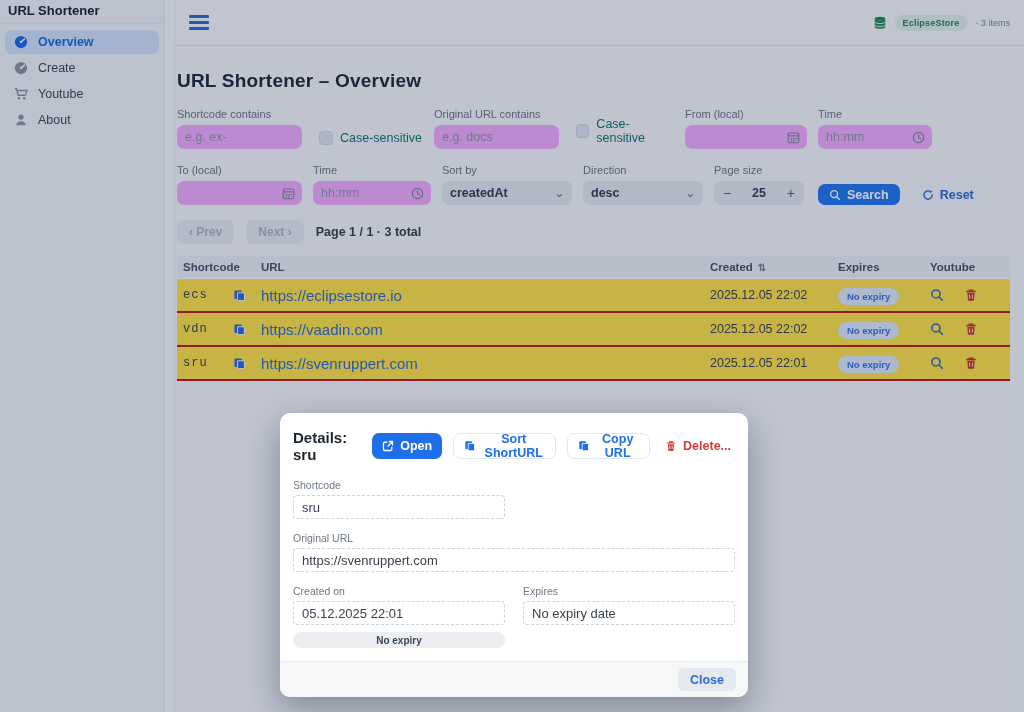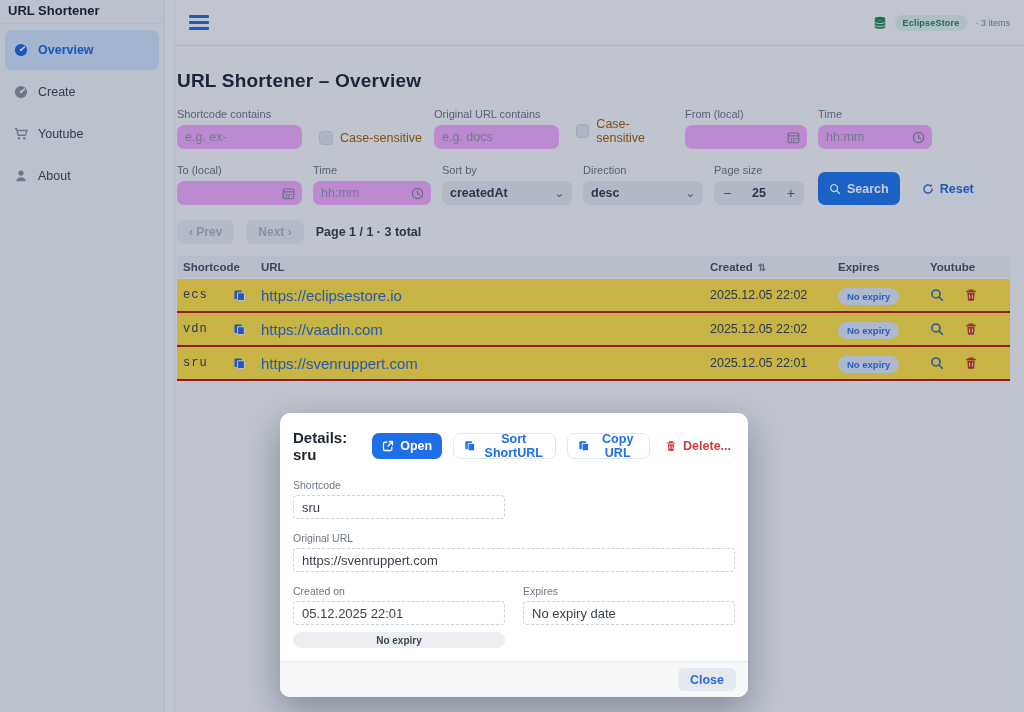--- a/index.html
+++ b/index.html
@@ -5,21 +5,21 @@
   * { margin:0; padding:0; box-sizing:border-box; }
   html,body { width:1024px; height:712px; overflow:hidden; }
   body { font-family:"Liberation Sans", sans-serif; background:#f3f5f8; color:#39424e; }
 
   .app { position:absolute; inset:0; display:flex; }
 
   
   .sidebar { width:165px; background:#eef2f7; border-right:1px solid #dde2e9; display:flex; flex-direction:column; }
   .sidebar-title { font-size:13px; font-weight:bold; color:#1b2330; padding:3px 8px 5px 8px; border-bottom:1px solid #e2e7ee; }
   .nav { padding:6px 5px; display:flex; flex-direction:column; gap:2px; }
-  .nav-item { display:flex; align-items:center; gap:10px; height:40px; padding:0 9px; border-radius:7px; font-size:12.5px; color:#3e4854; cursor:pointer; }
+  .nav-item { display:flex; align-items:center; gap:10px; height:24px; padding:0 9px; border-radius:7px; font-size:12.5px; color:#3e4854; cursor:pointer; }
   .nav-item .nicon { width:14px; height:14px; color:#8b94a1; display:flex; align-items:center; justify-content:center; }
   .nav-item.active { background:#cfe0f6; color:#1f6ae0; font-weight:bold; }
   .nav-item.active .nicon { color:#1f6ae0; }
 
   .gutter { width:10px; background:#f6f8fa; border-right:1px solid #e4e8ee; }
 
   
   .main { flex:1; display:flex; flex-direction:column; background:#f3f5f8; }
   .topbar { height:46px; background:#f5f7f9; border-bottom:1px solid #dde1e7; display:flex; align-items:center; padding:0 14px; }
   .menu-btn { width:20px; height:20px; color:#2b6cd4; display:flex; flex-direction:column; justify-content:center; gap:3px; cursor:pointer; }
@@ -38,25 +38,25 @@
   .field-label { font-size:11px; color:#6b7684; }
   .tf { height:24px; background:#f0abfc; border:none; border-radius:7px; padding:0 8px; font-size:12.5px; font-family:"Liberation Sans",sans-serif; color:#39424e; display:flex; align-items:center; }
   .tf::placeholder { color:#8d96a3; }
   .tf-wrap { position:relative; display:flex; align-items:center; }
   .tf-wrap .tf { width:100%; }
   .tf-icon { position:absolute; right:7px; width:13px; height:13px; color:#7d8693; pointer-events:auto; }
   .select { height:24px; background:#e2e6ec; border-radius:7px; padding:0 8px; font-size:12.5px; font-weight:bold; color:#353e4a; display:flex; align-items:center; justify-content:space-between; cursor:pointer; }
   .select .chev { color:#7d8693; font-size:11px; }
   .cb-group { display:flex; align-items:center; gap:7px; margin-bottom:4px; }
   .checkbox { width:14px; height:14px; border-radius:4px; background:#dde2e9; border:1px solid #cbd2da; cursor:pointer; }
-  .cb-label { font-size:12.5px; color:#a16207; }
+  .cb-label { font-size:12.5px; color:#0f766e; }
   .stepper { height:24px; width:90px; background:#e2e6ec; border-radius:7px; display:flex; align-items:center; justify-content:space-between; padding:0 9px; font-size:13px; }
   .stepper .st-btn { color:#55606d; cursor:pointer; font-size:14px; line-height:1; }
   .stepper .st-val { font-weight:bold; color:#353e4a; font-size:12.5px; }
-  .btn { height:33px; border:none; border-radius:7px; font-size:12.5px; font-weight:bold; display:inline-flex; align-items:center; gap:6px; padding:0 11px; cursor:pointer; font-family:"Liberation Sans",sans-serif; }
+  .btn { height:21px; border:none; border-radius:7px; font-size:12.5px; font-weight:bold; display:inline-flex; align-items:center; gap:6px; padding:0 11px; cursor:pointer; font-family:"Liberation Sans",sans-serif; }
   .btn-primary { background:#2277ec; color:#fff; }
   .btn-light { background:#f0f4fa; color:#2b6cd4; }
   .btn .bicon { width:12px; height:12px; display:inline-flex; }
 
   
   .pager { display:flex; align-items:center; gap:12px; margin:4px 0 12px 0; }
   .pg-btn { height:24px; padding:0 12px; border-radius:7px; background:#e4e8ee; color:#a9b2bd; font-size:12px; font-weight:bold; border:none; cursor:default; }
   .pg-status { font-size:12.5px; font-weight:bold; color:#39424e; }
 
   

